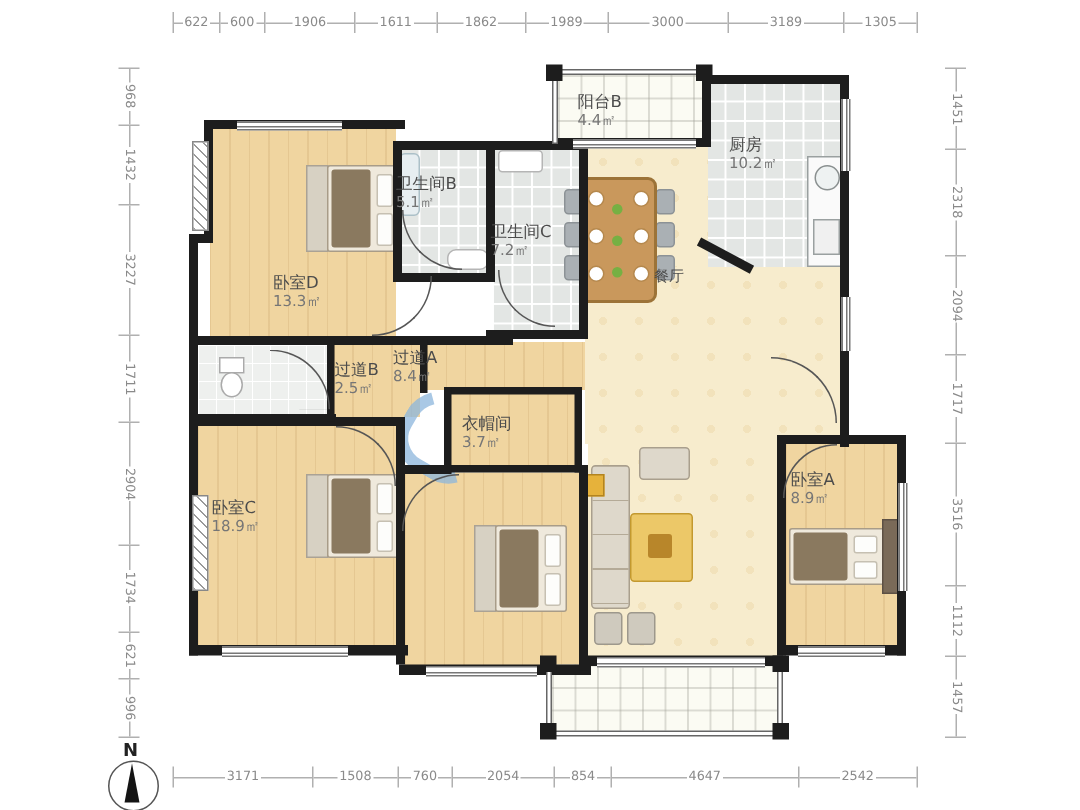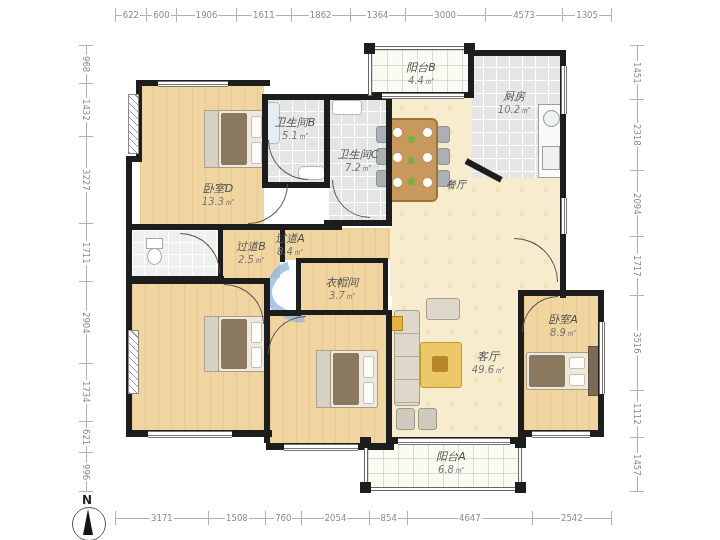--- a/index.html
+++ b/index.html
@@ -37,21 +37,21 @@
   
   .bed{position:absolute;background:#efe9dc;border:1px solid #a89c88;border-radius:2px;}
   .bed>div{position:absolute;}
   .blanket{background:#8a795f;border-radius:2px;}
   .pillow{background:#fdfdfb;border:1px solid #c6c0b2;border-radius:2px;}
   .wardrobe{position:absolute;background:#d7d1c3;border:1px solid #aaa295;}
   .chair{position:absolute;background:#aab0b4;border:1px solid #8c9296;border-radius:3px;}
   .plate{position:absolute;background:#fff;border:1px solid #b5884d;border-radius:50%;width:9px;height:9px;}
   .gdot{position:absolute;background:#76b043;border-radius:50%;width:7px;height:7px;}
   
-  .label{position:absolute;text-align:center;color:#4c4c4c;line-height:1.25;font-style:italic;}
+  .label{position:absolute;color:#4c4c4c;line-height:1.25;}
   .label .nm{display:block;font-size:11px;}
   .label .ar{display:block;font-size:10px;color:#767676;}
   
   .rh,.rv{position:absolute;display:flex;}
   .rh{height:14px;}
   .rv{flex-direction:column;width:14px;}
   .seg{position:relative;display:flex;align-items:center;justify-content:center;}
   .rh .seg{border-left:1px solid #b0b0b0;}
   .rh .seg:last-child{border-right:1px solid #b0b0b0;}
   .rh .seg::before{content:"";position:absolute;left:0;right:0;top:50%;height:1px;background:#b0b0b0;}
@@ -250,57 +250,53 @@
       <span class="ar">2.5㎡</span>
   </div>
   <div class="label" style="left:262px;top:232px;width:56px;">
     <span class="nm">过道A</span>
       <span class="ar">8.4㎡</span>
   </div>
   <div class="label" style="left:308px;top:276px;width:68px;">
     <span class="nm">衣帽间</span>
       <span class="ar">3.7㎡</span>
   </div>
-  <div class="label" style="left:452px;top:350px;width:72px;">
-    <span class="nm">客厅</span>
-      <span class="ar">49.6㎡</span>
+  <div class="label" style="left:141px;top:332px;width:70px;">
+    <span class="nm">卧室C</span>
+      <span class="ar">18.9㎡</span>
   </div>
   <div class="label" style="left:527px;top:313px;width:72px;">
     <span class="nm">卧室A</span>
       <span class="ar">8.9㎡</span>
   </div>
-  <div class="label" style="left:415px;top:450px;width:72px;">
-    <span class="nm">阳台A</span>
-      <span class="ar">6.8㎡</span>
-  </div>
 
   <div class="rh" style="left:115px;top:8px;width:497px;">
     <div class="seg" style="flex-grow:622;">
         <span>622</span>
       </div>
     <div class="seg" style="flex-grow:600;">
         <span>600</span>
       </div>
     <div class="seg" style="flex-grow:1906;">
         <span>1906</span>
       </div>
     <div class="seg" style="flex-grow:1611;">
         <span>1611</span>
       </div>
     <div class="seg" style="flex-grow:1862;">
         <span>1862</span>
       </div>
     <div class="seg" style="flex-grow:1626;">
-        <span>1364</span>
+        <span>1989</span>
       </div>
     <div class="seg" style="flex-grow:3000;">
         <span>3000</span>
       </div>
     <div class="seg" style="flex-grow:2844;">
-        <span>4573</span>
+        <span>3189</span>
       </div>
     <div class="seg" style="flex-grow:1305;">
         <span>1305</span>
       </div>
   </div>
   <div class="rh" style="left:115px;top:511px;width:497px;">
     <div class="seg" style="flex-grow:3171;">
         <span>3171</span>
       </div>
     <div class="seg" style="flex-grow:1508;">

